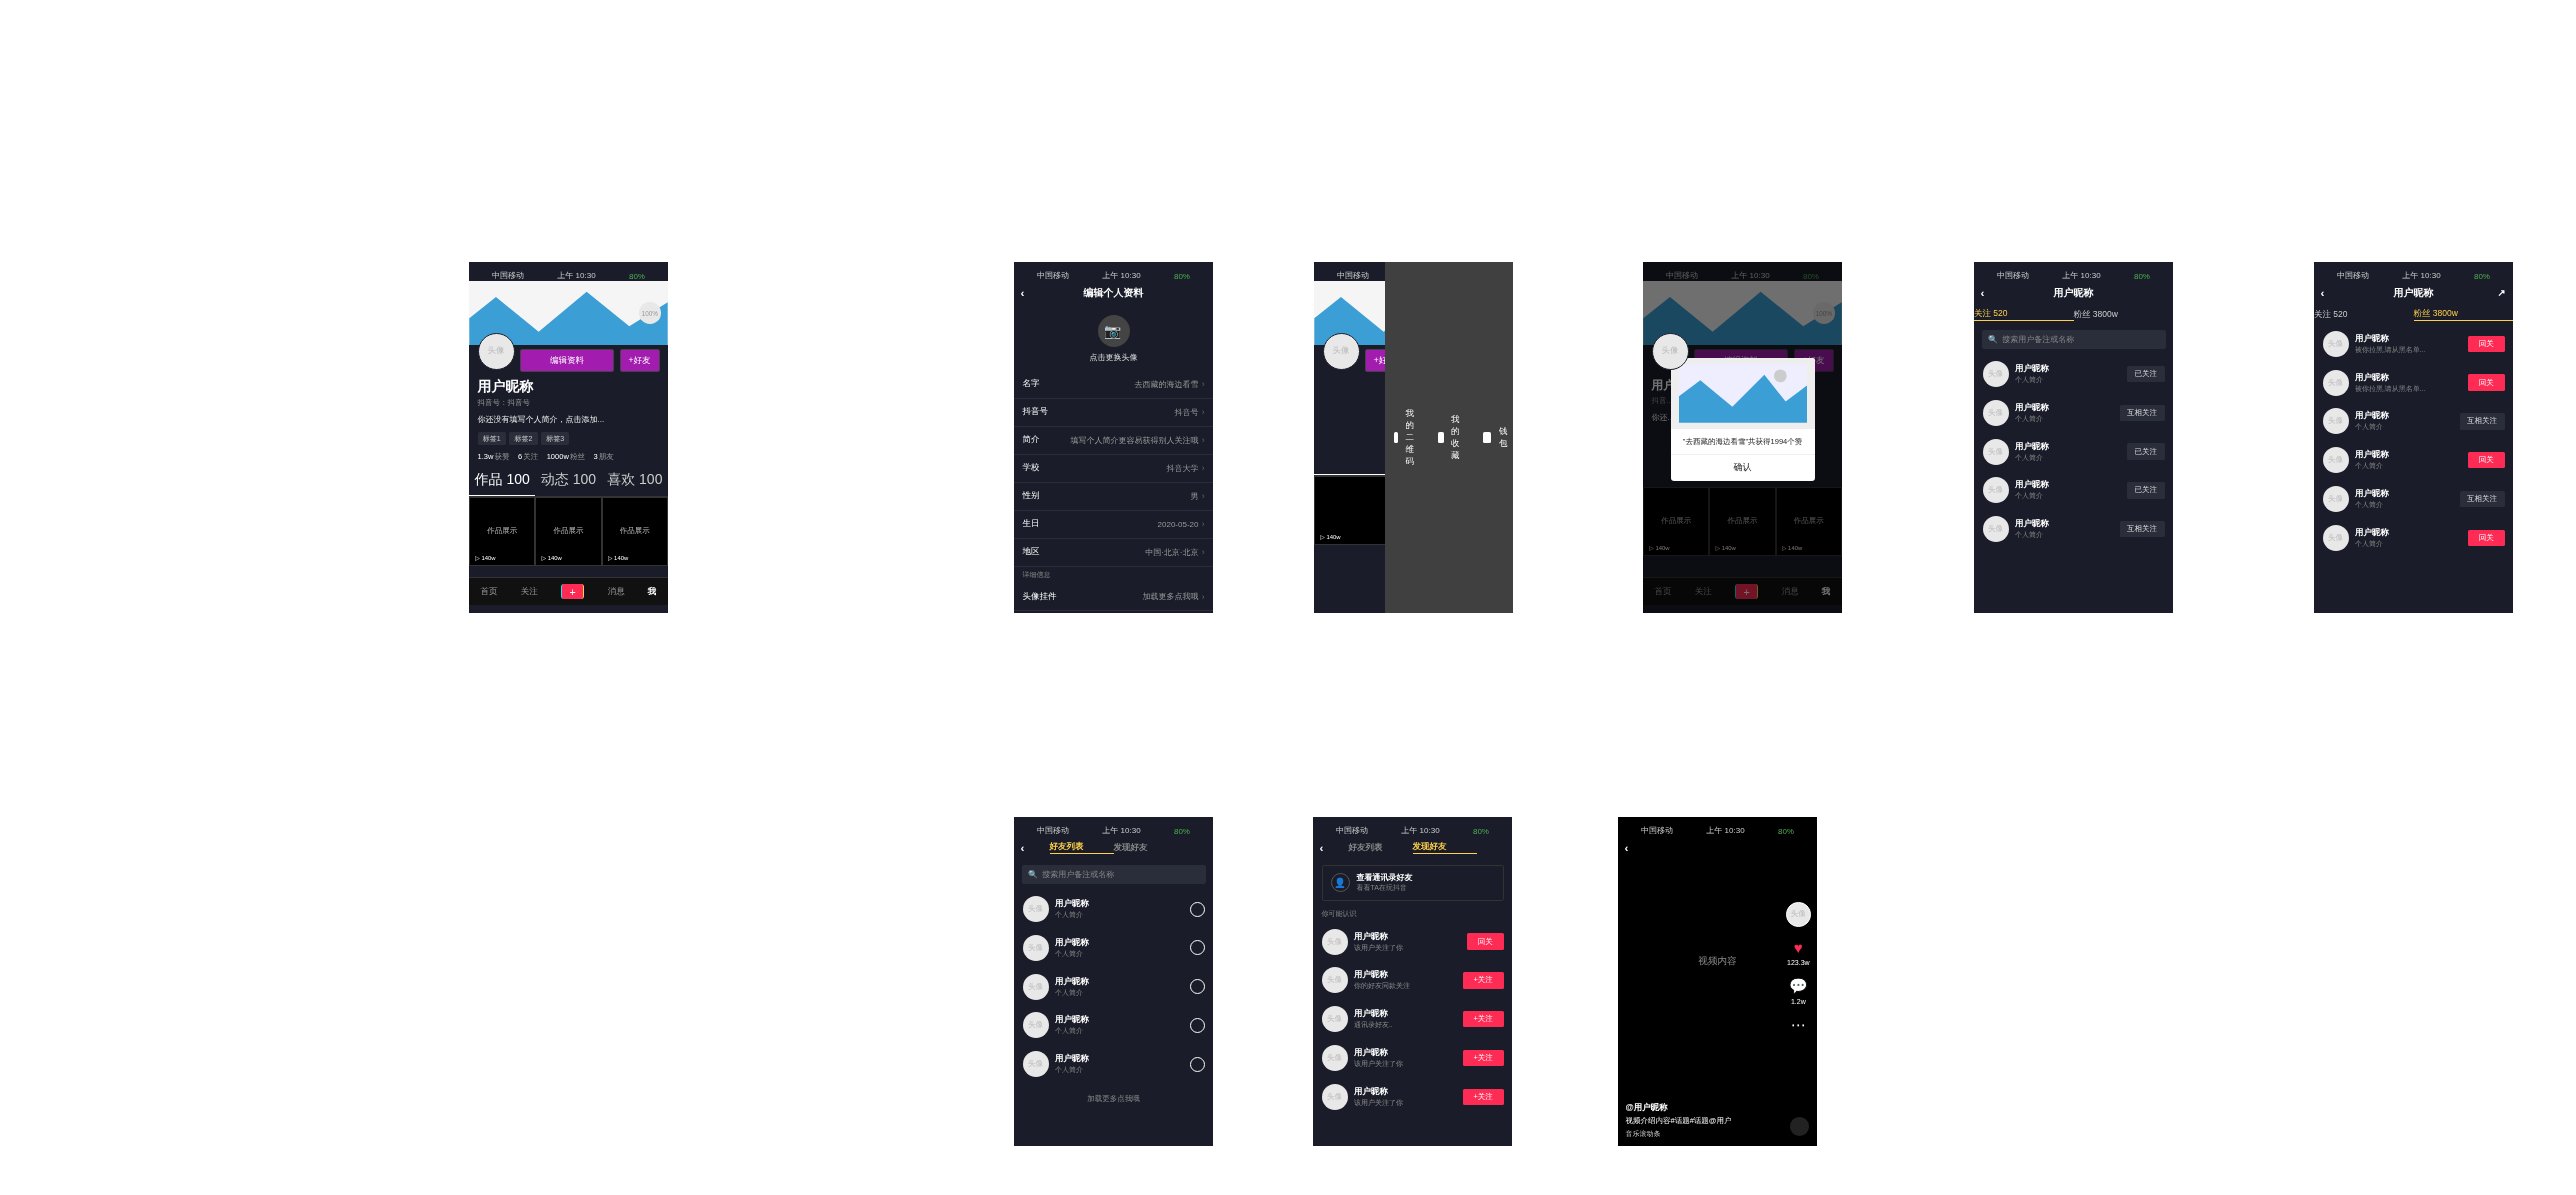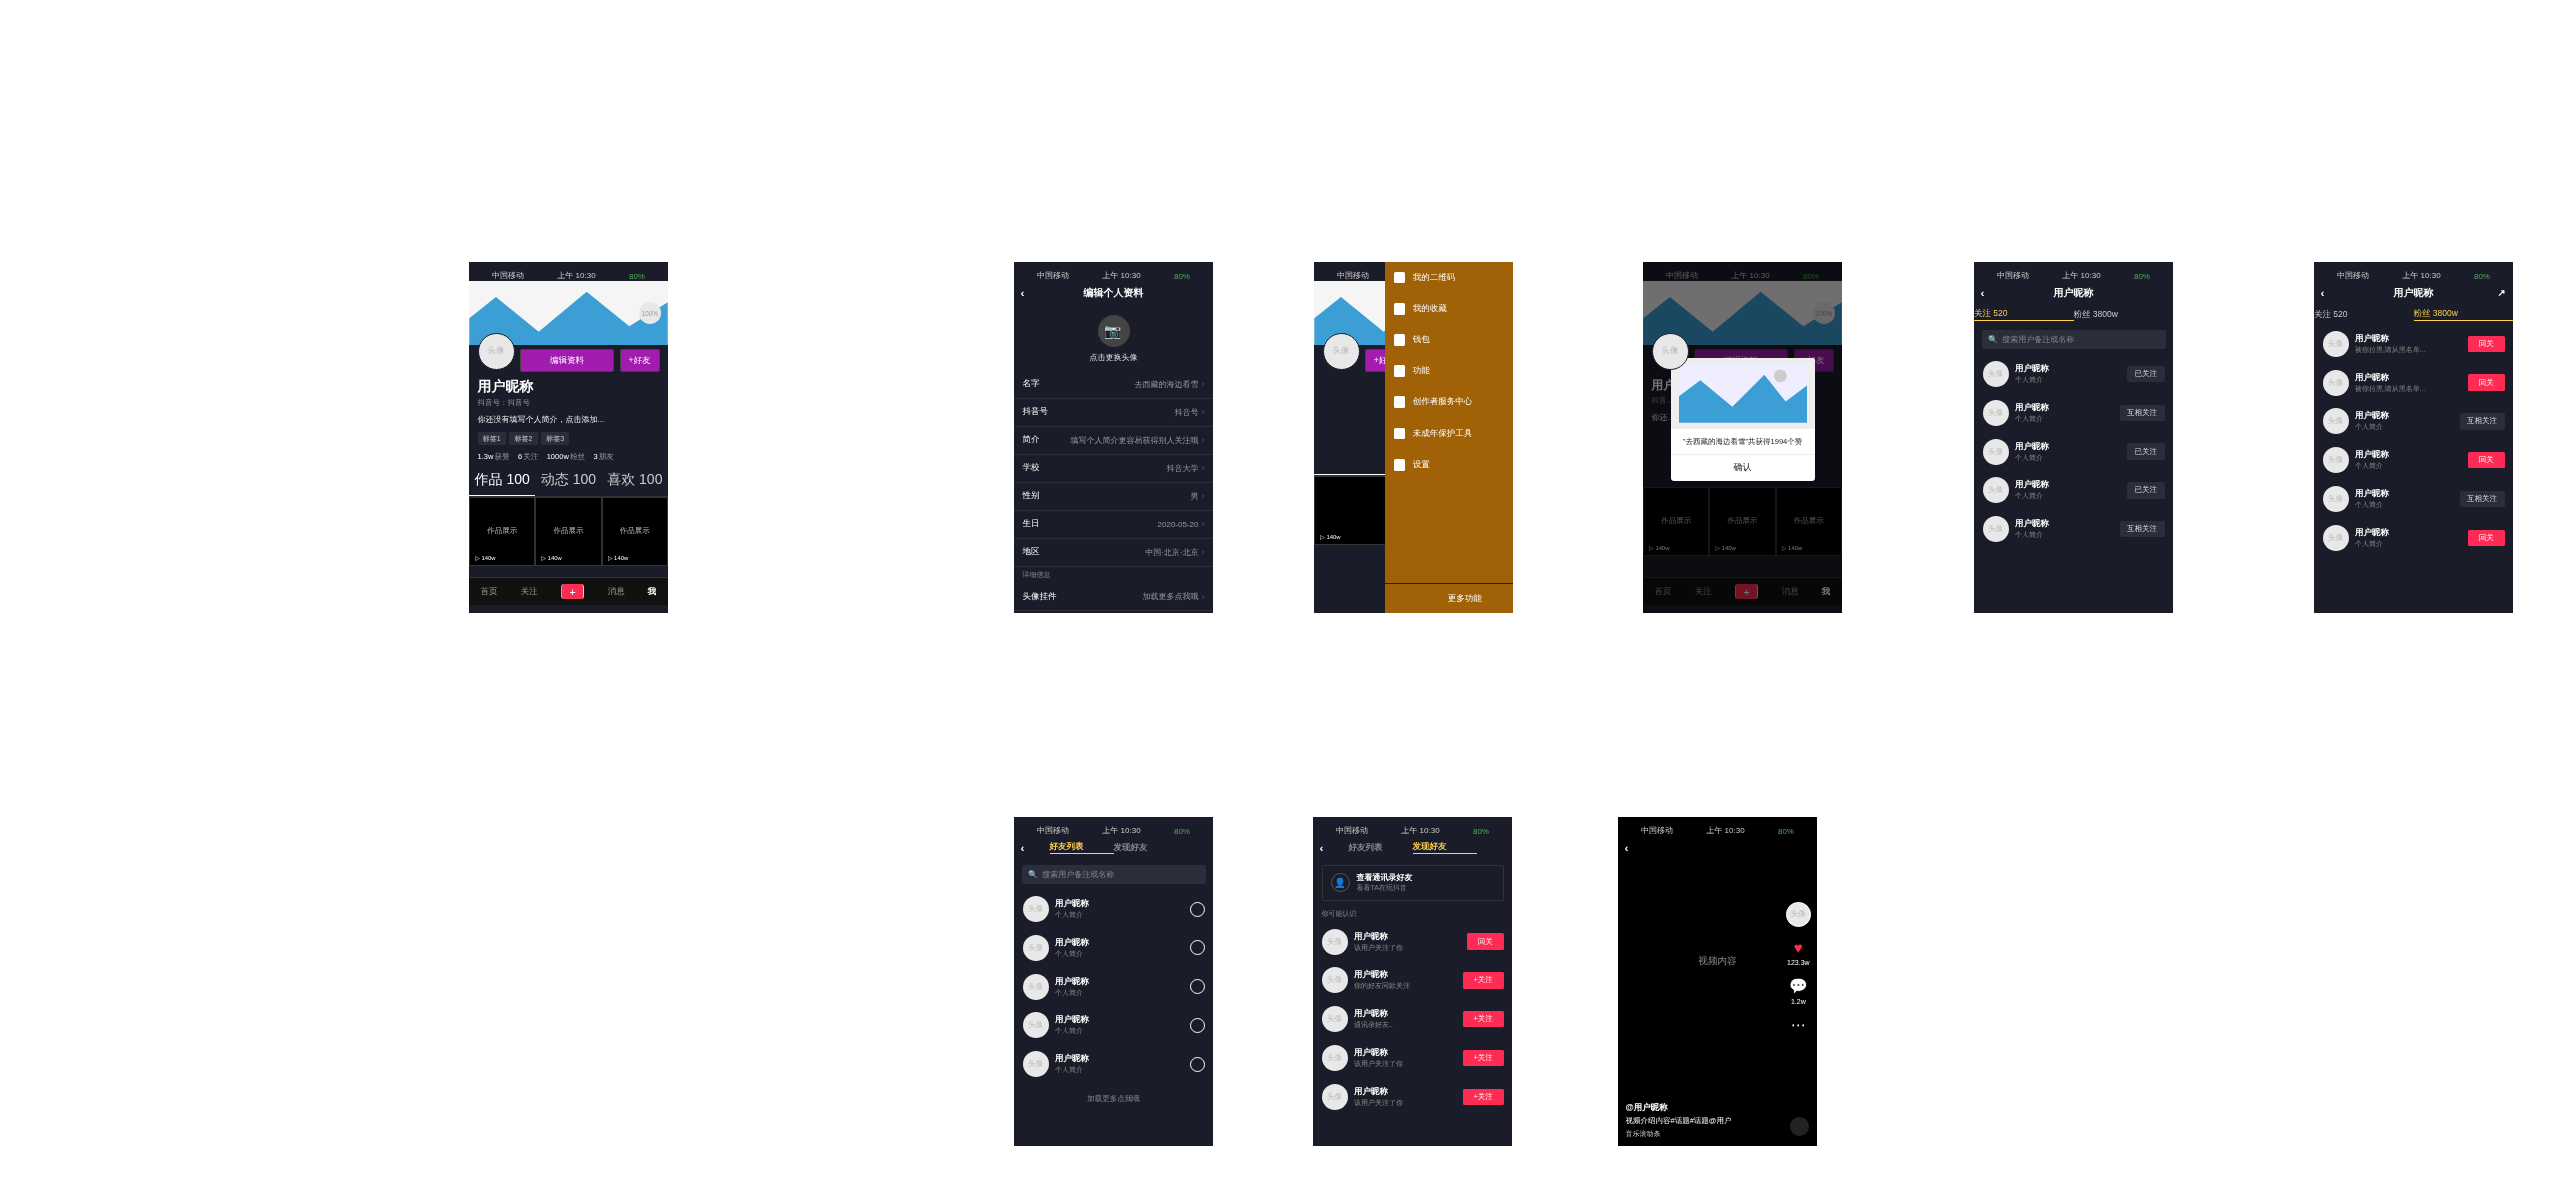--- a/index.html
+++ b/index.html
@@ -40,21 +40,21 @@
 .hdr{height:23.5px;display:flex;align-items:center;justify-content:center;position:relative;font-size:10px;font-weight:600}
 .hdr .back{position:absolute;left:6.4px;font-size:11.8px}
 .hdr .share{position:absolute;right:7.5px;font-size:9.6px}
 .camblk{display:flex;flex-direction:column;align-items:center;padding:10.7px 0 7.5px}
 .cam{width:32px;height:32px;border-radius:50%;background:#444;display:flex;align-items:center;justify-content:center;font-size:14px}
 .camtxt{margin-top:5.3px;font-size:8px;color:#ddd}
 .er{display:flex;align-items:center;padding:7.5px 8.5px;border-bottom:0.5px solid #2a2d3a;font-size:8.5px}
 .er .k{flex:1;color:#fff}
 .er .v{color:#999;font-size:8px;display:flex;align-items:center;gap:3.2px}
 .er .chev{color:#666;margin-left:3.2px}
-.drawer{position:absolute;right:0;top:0;bottom:0;width:128px;background:#a16207;display:flex;flex-direction:column}
+.drawer{position:absolute;right:0;top:0;bottom:0;width:128px;background:#404040;display:flex;flex-direction:row}
 .drawer .mrow{display:flex;align-items:center;gap:7.5px;padding:9.6px 8.5px;font-size:8.5px;color:#fff}
 .drawer .mrow .ico{width:11.8px;height:11.8px;background:#fff;border-radius:1.6px}
 .drawer .morebar{margin-top:auto;display:flex;align-items:center;justify-content:center;gap:22px;padding:8.5px;font-size:8.5px;color:#fff;border-top:0.5px solid #222}
 .dim{position:absolute;inset:0;background:rgba(0,0,0,.55)}
 .cardpop{position:absolute;left:50%;top:96px;transform:translateX(-50%);width:144px;background:#fff;color:#222;border-radius:3.2px;overflow:hidden;text-align:center}
 .cardpop .img{height:71px;background:#eee;display:flex;align-items:center;justify-content:center}
 .cardpop .tx{padding:7.5px;font-size:7.5px}
 .cardpop .ok{padding:6.4px;border-top:0.5px solid #eee;font-size:9px}
 .toptabs{display:flex;height:20px;align-items:center}
 .toptabs div{flex:1;font-size:8.5px;color:#ccc}

